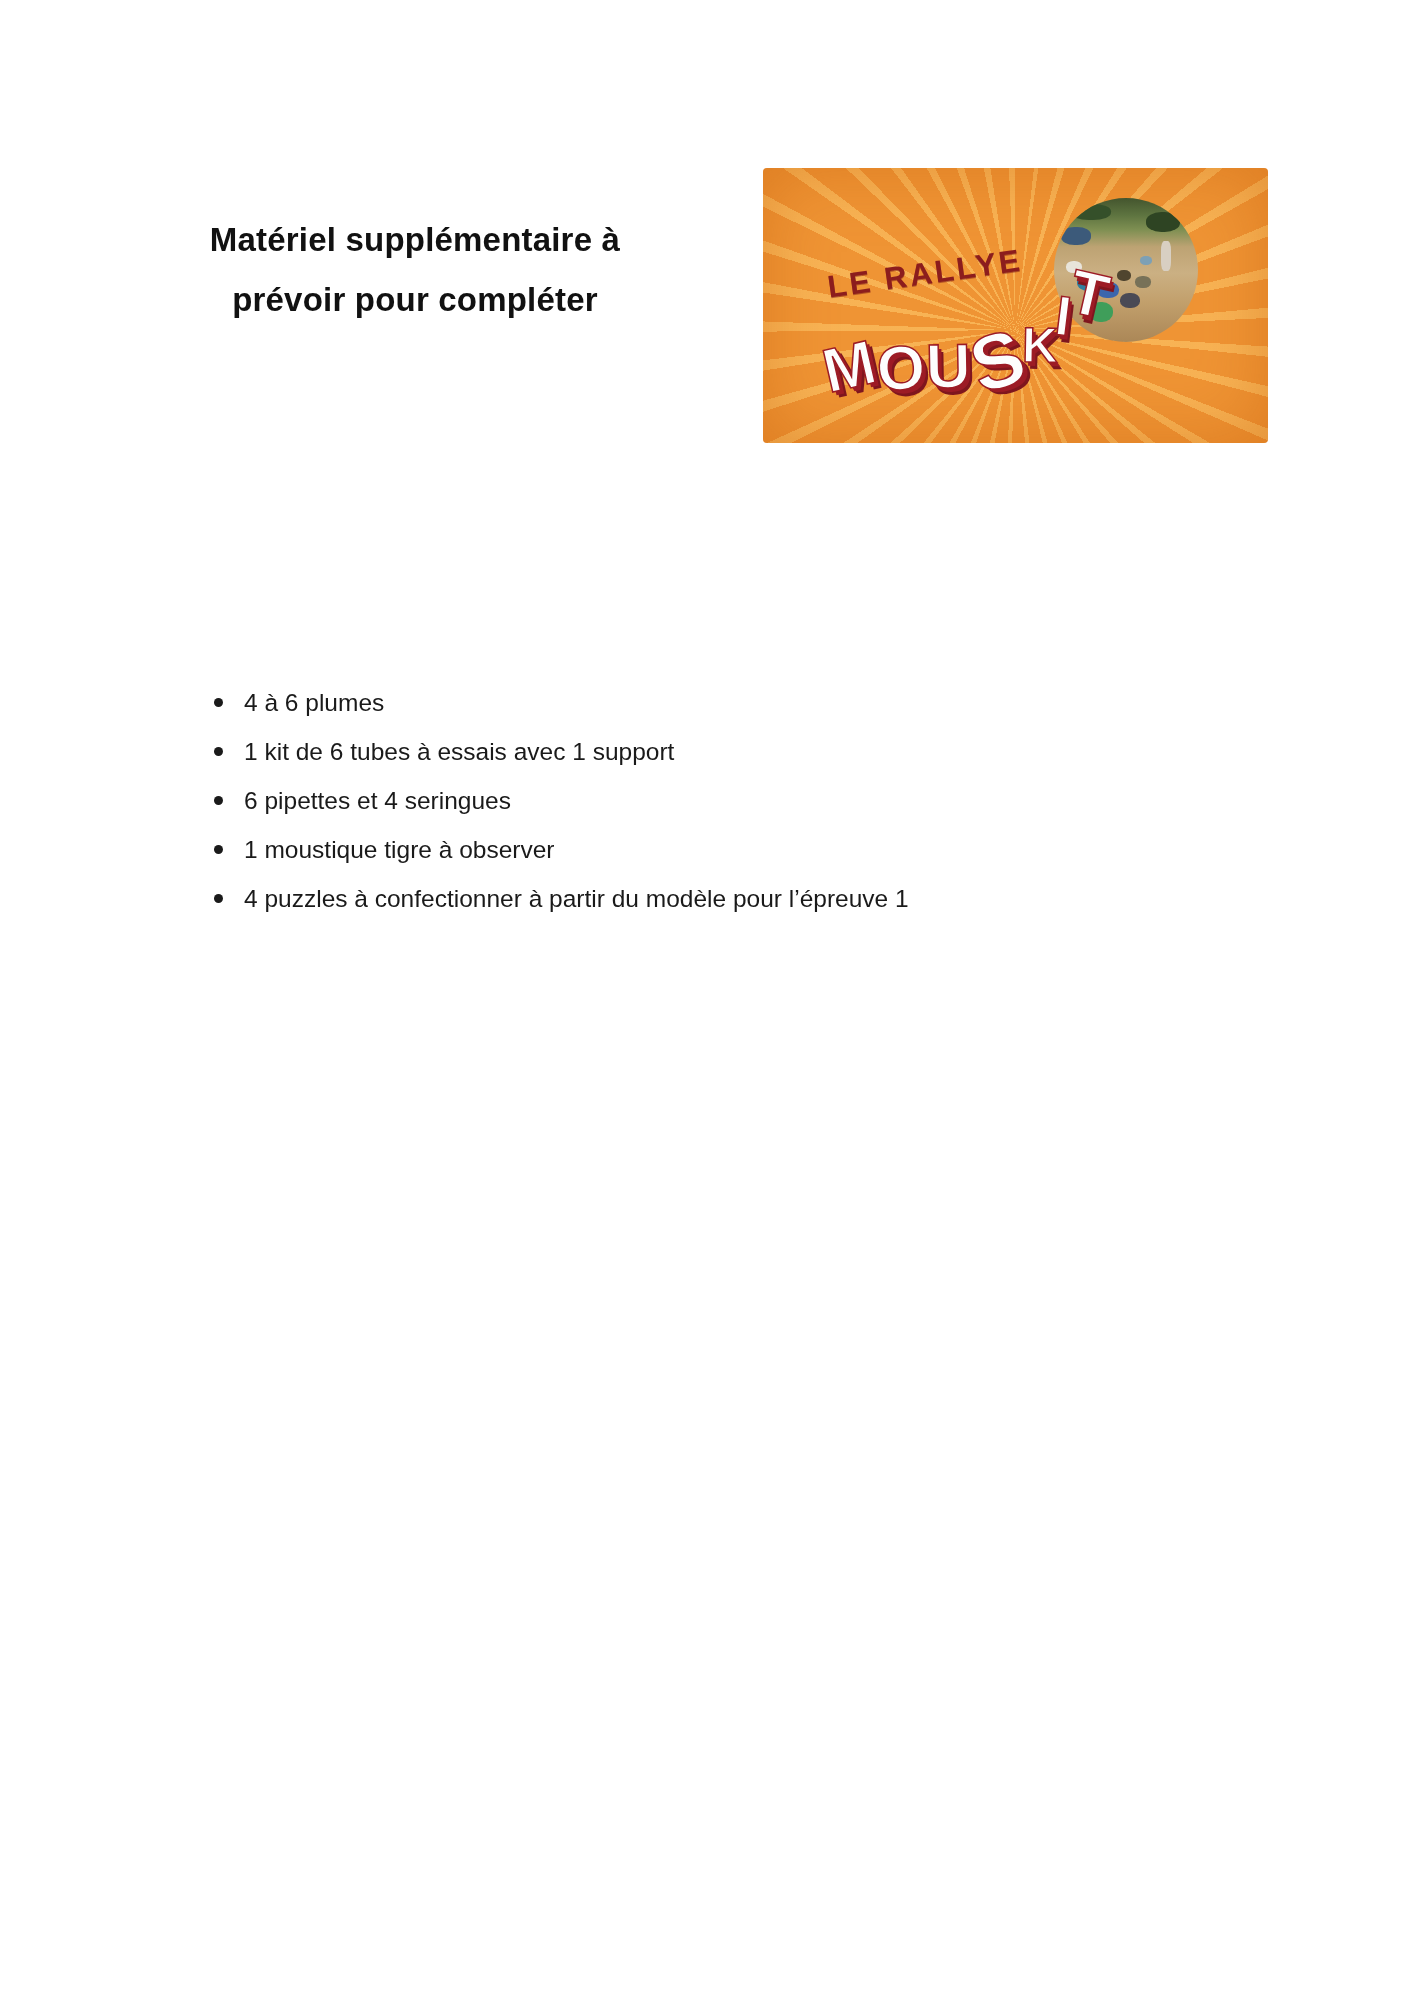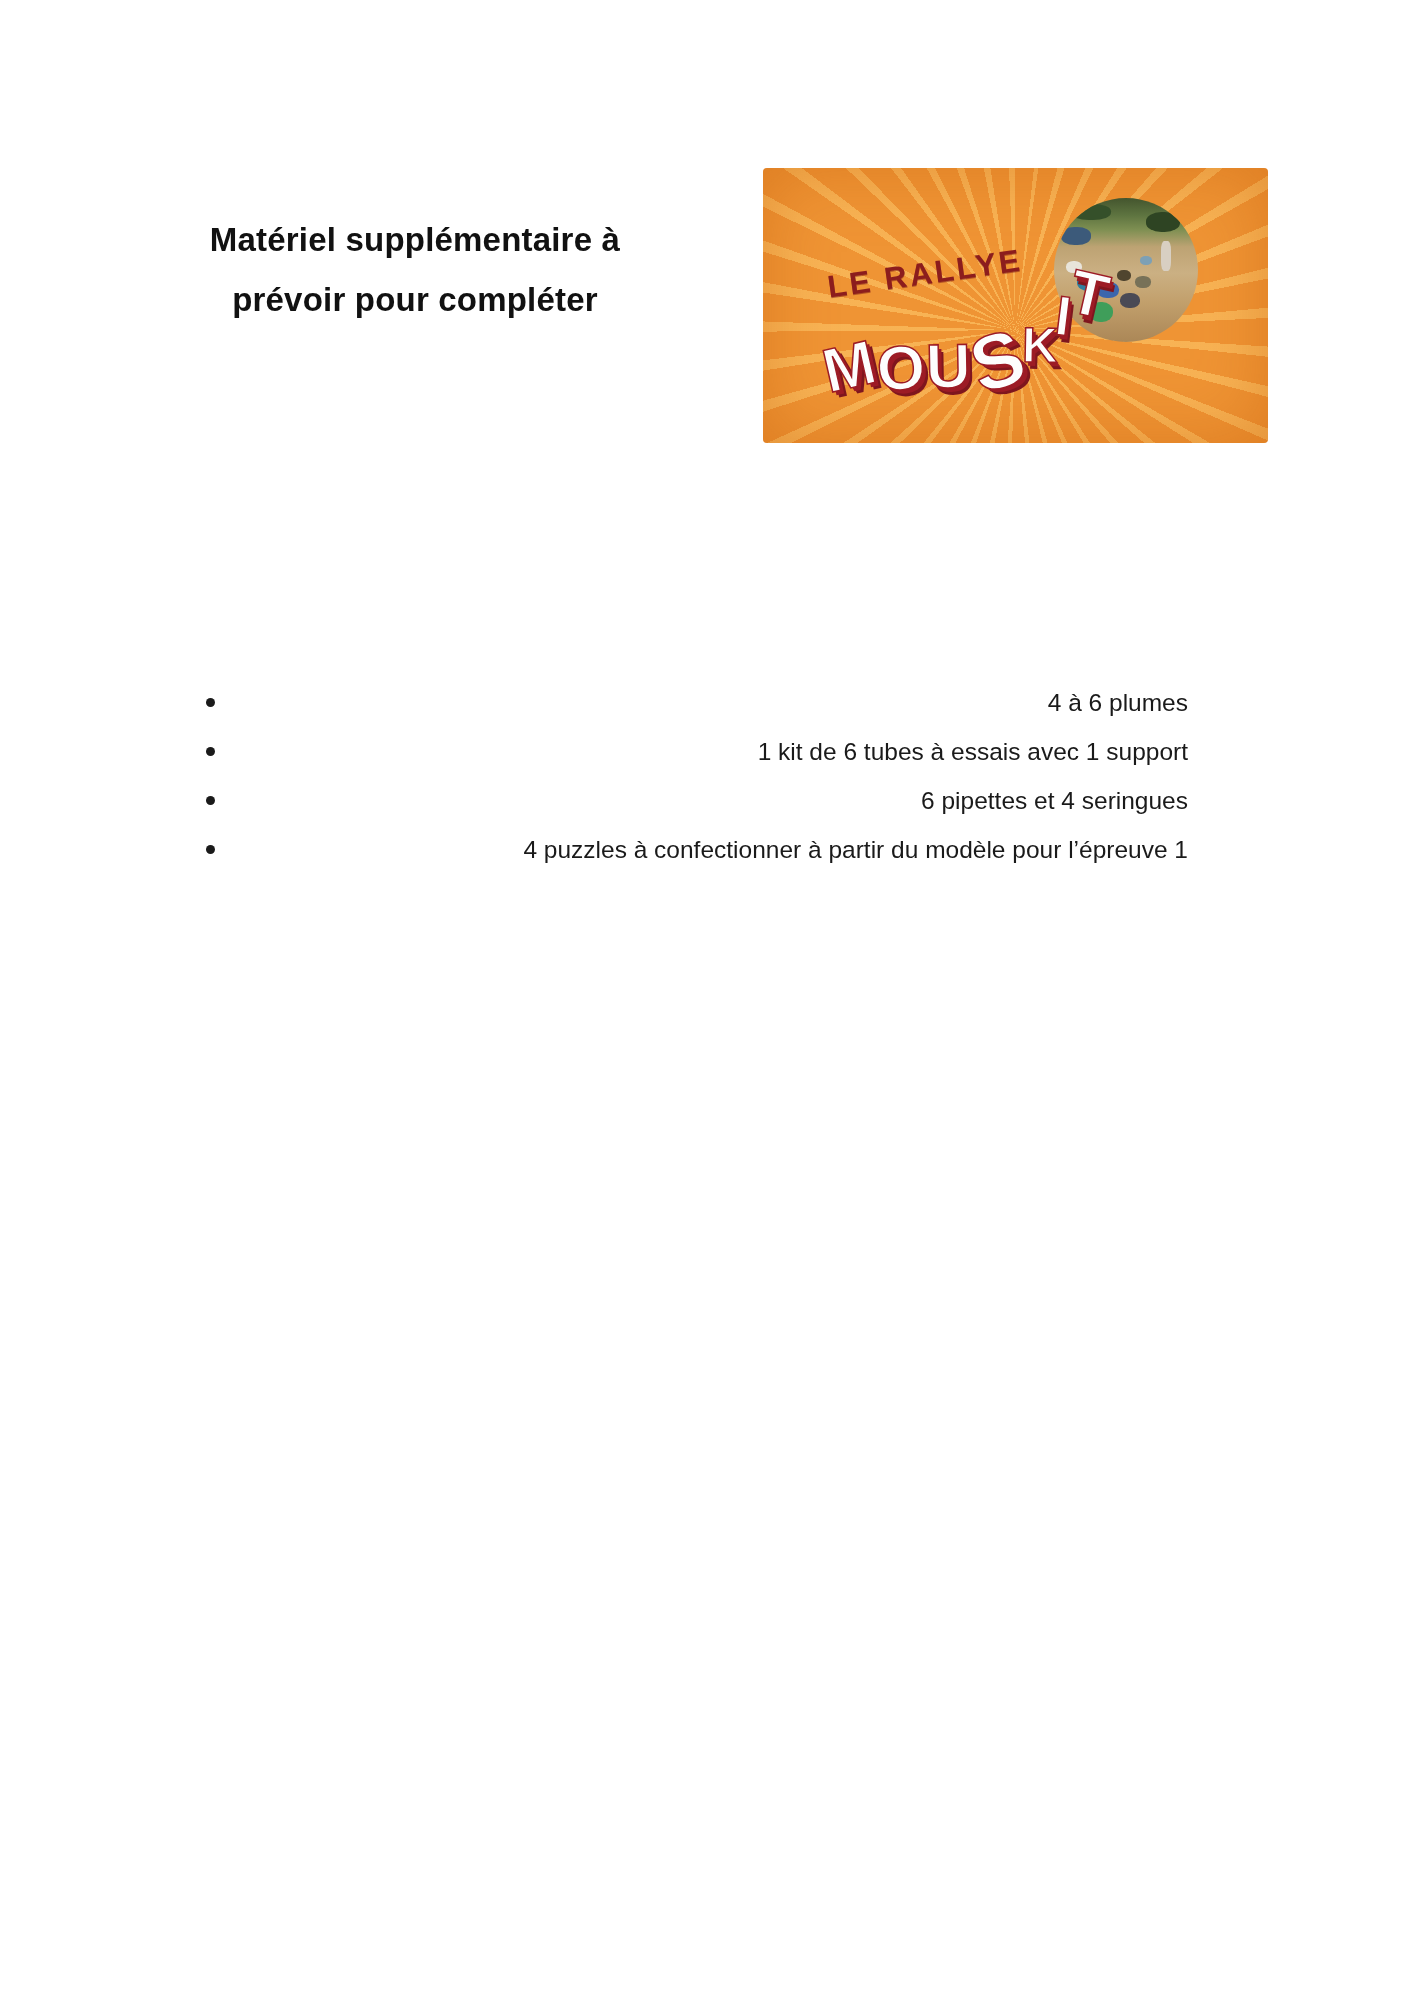--- a/index.html
+++ b/index.html
@@ -119,30 +119,29 @@
   .mouskit span:nth-child(2){ transform: translateY(14px) rotate(2deg);  }
   .mouskit span:nth-child(3){ transform: translateY(18px) rotate(6deg);  }
   .mouskit span:nth-child(4){ transform: translateY(24px) rotate(-10deg); font-size: 1.25em; }
   .mouskit span:nth-child(5){ transform: translateY(4px)  rotate(8deg);  font-size: 0.8em; }
   .mouskit span:nth-child(6){ transform: translateY(-20px) rotate(14deg); font-size: 0.9em; }
   .mouskit span:nth-child(7){ transform: translateY(-36px) rotate(20deg); }
 
   
   .materials {
     position: absolute;
-    left: 203px;
+    left: 211px;
     top: 678px;
     width: 985px;
     margin: 0;
     padding: 0;
     list-style: none;
     font-size: 24.5px;
     line-height: 49px;
     color: #1a1a1a;
-    text-align: right;
   }
   .materials li {
     position: relative;
     padding-left: 33px;
   }
   .materials li::before {
     content: "";
     position: absolute;
     left: 3px;
     top: 20px;
@@ -180,16 +179,17 @@
     </div>
     <div class="lerallye">LE RALLYE</div>
     <div class="mouskit"><span>M</span><span>O</span><span>U</span><span>S</span><span>K</span><span>I</span><span>T</span></div>
     <div class="vignette"></div>
   </div>
 
   <ul class="materials">
     <li>4 à 6 plumes</li>
     <li>1 kit de 6 tubes à essais avec 1 support</li>
     <li>6 pipettes et 4 seringues</li>
+    <li>1 moustique tigre à observer</li>
     <li>4 puzzles à confectionner à partir du modèle pour l’épreuve 1</li>
   </ul>
 
 </div>
 
 </body></html>

